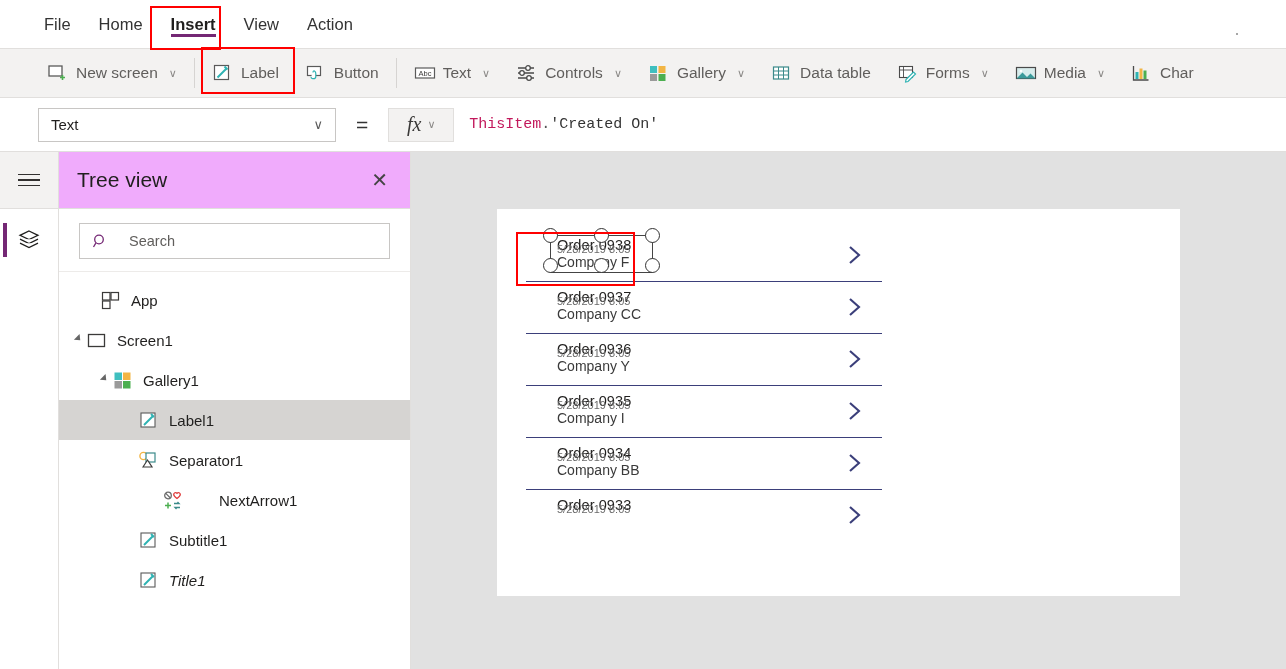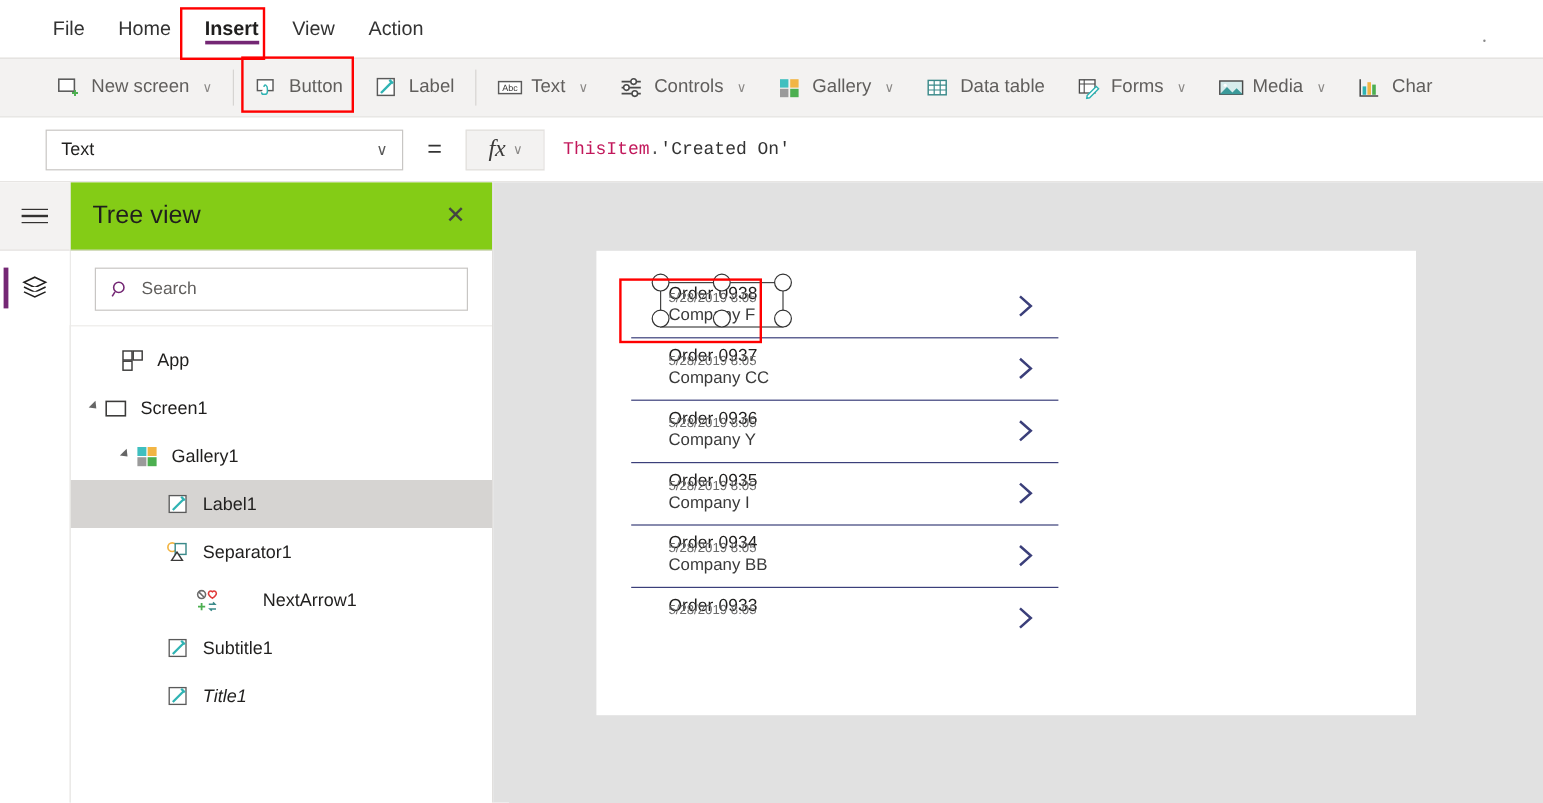--- a/index.html
+++ b/index.html
@@ -111,31 +111,31 @@
     position: absolute; left: 3px; top: 14px; width: 4px; height: 34px;
     background: #742774;
   }
 
   
   .treepanel {
     position: absolute; left: 59px; top: 152px; width: 352px; height: 517px;
     background: #ffffff; border-right: 1px solid #e1dfdd;
   }
   .tree-header {
-    height: 57px; background: #84cc16;
+    height: 57px; background: #f0abfc;
     display: flex; align-items: center; justify-content: space-between;
     padding: 0 22px 0 18px;
     border-bottom: 1px solid #e1dfdd;
   }
   .tree-title { font-size: 21px; color: #201f1e; }
   .close-x { font-size: 20px; color: #444; cursor: pointer; line-height: 1; }
   .search-wrap { padding: 14px 20px 12px 20px; border-bottom: 1px solid #edebe9; }
   .search-box {
     height: 36px; border: 1px solid #c8c6c4; background: #fff;
-    display: flex; align-items: center; gap: 9px; padding: 0 12px;
+    display: flex; align-items: center; gap: 20px; padding: 0 12px;
     cursor: text;
   }
   .search-ph { font-size: 14.5px; color: #605e5c; }
   .tree-list { padding-top: 8px; }
   .tree-row {
     height: 40px; display: flex; align-items: center;
     font-size: 15px; color: #201f1e; cursor: pointer;
     padding-right: 10px;
   }
   .tree-row.selected { background: #d6d4d2; }
@@ -231,36 +231,36 @@
       </span>
       <span>New screen</span>
       <span class="caret">∨</span>
     </div>
 
     <div class="ribbon-sep"></div>
 
     <div class="ribbon-item">
       <span class="ri-ico">
         <svg width="20" height="20" viewBox="0 0 20 20">
-          <rect x="2.5" y="3.5" width="13" height="9" fill="#fff" stroke="#5a5a5a" stroke-width="1.2"></rect>
-          <path d="M8 9.5c0-1.5 1-2 1.8-1.3.6.5 1 1.5 1 2.6v2.6c0 1.3-.9 2.2-2.2 2.2H7.6c-1 0-1.6-.9-1.6-1.8" fill="#fff" stroke="#2fb3b3" stroke-width="1.2"></path>
-        </svg>
-      </span>
-      <span>Button</span>
-    </div>
-
-    <div class="ribbon-item">
-      <span class="ri-ico">
-        <svg width="20" height="20" viewBox="0 0 20 20">
           <rect x="2.5" y="2.5" width="14" height="14" fill="#fff" stroke="#5a5a5a" stroke-width="1.2"></rect>
           <path d="M5.5 14.5L14.5 5.5" stroke="#2fb3b3" stroke-width="2"></path>
           <path d="M12.5 3.5l3 3" stroke="#2fb3b3" stroke-width="2"></path>
         </svg>
       </span>
       <span>Label</span>
+    </div>
+
+    <div class="ribbon-item">
+      <span class="ri-ico">
+        <svg width="20" height="20" viewBox="0 0 20 20">
+          <rect x="2.5" y="3.5" width="13" height="9" fill="#fff" stroke="#5a5a5a" stroke-width="1.2"></rect>
+          <path d="M8 9.5c0-1.5 1-2 1.8-1.3.6.5 1 1.5 1 2.6v2.6c0 1.3-.9 2.2-2.2 2.2H7.6c-1 0-1.6-.9-1.6-1.8" fill="#fff" stroke="#2fb3b3" stroke-width="1.2"></path>
+        </svg>
+      </span>
+      <span>Button</span>
     </div>
 
     <div class="ribbon-sep"></div>
 
     <div class="ribbon-item">
       <span class="ri-ico">
         <svg width="22" height="20" viewBox="0 0 22 20">
           <rect x="1.5" y="5" width="19" height="10" fill="#fff" stroke="#5a5a5a" stroke-width="1.2"></rect>
           <text x="11" y="13" font-family="Liberation Sans, sans-serif" font-size="7.5" text-anchor="middle" fill="#3b3a39">Abc</text>
         </svg>

